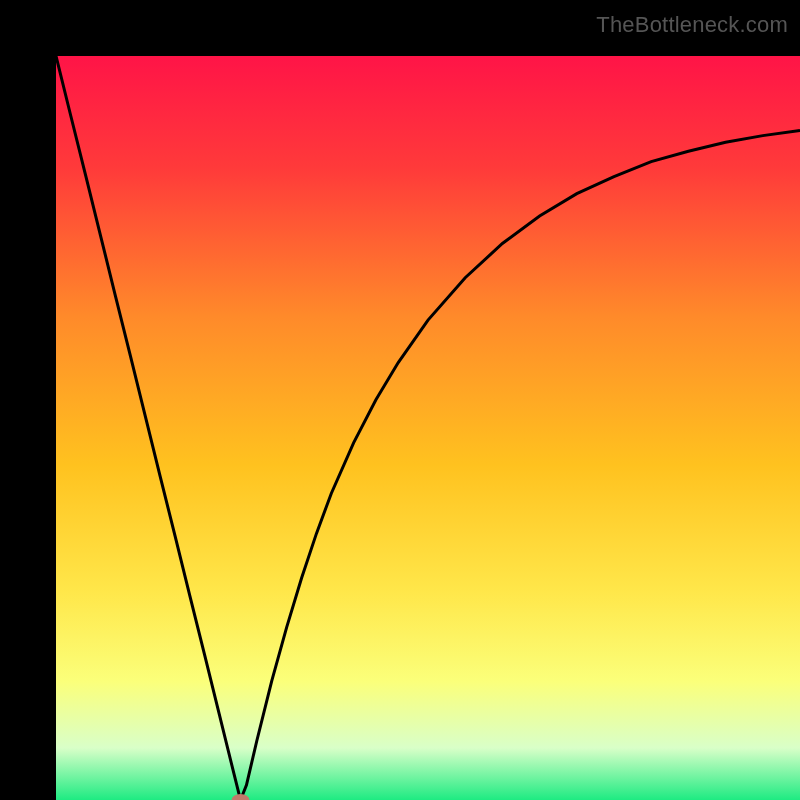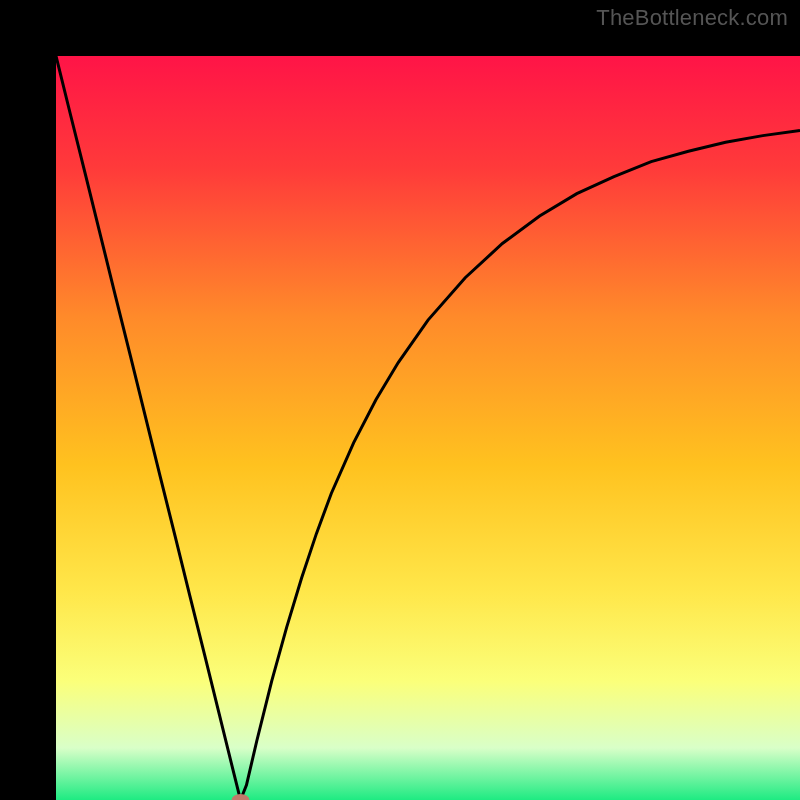--- a/index.html
+++ b/index.html
@@ -20,21 +20,21 @@
   .plot-area {
     position: absolute;
     left: 28px;
     top: 28px;
     width: 744px;
     height: 744px;
     overflow: hidden;
   }
   .watermark {
     position: absolute;
-    top: 5px;
+    top: 12px;
     right: 12px;
     color: #555;
     font-size: 22px;
     font-weight: 500;
     letter-spacing: 0.2px;
     z-index: 10;
   }
   svg { display: block; }
 </style>
 </head>

